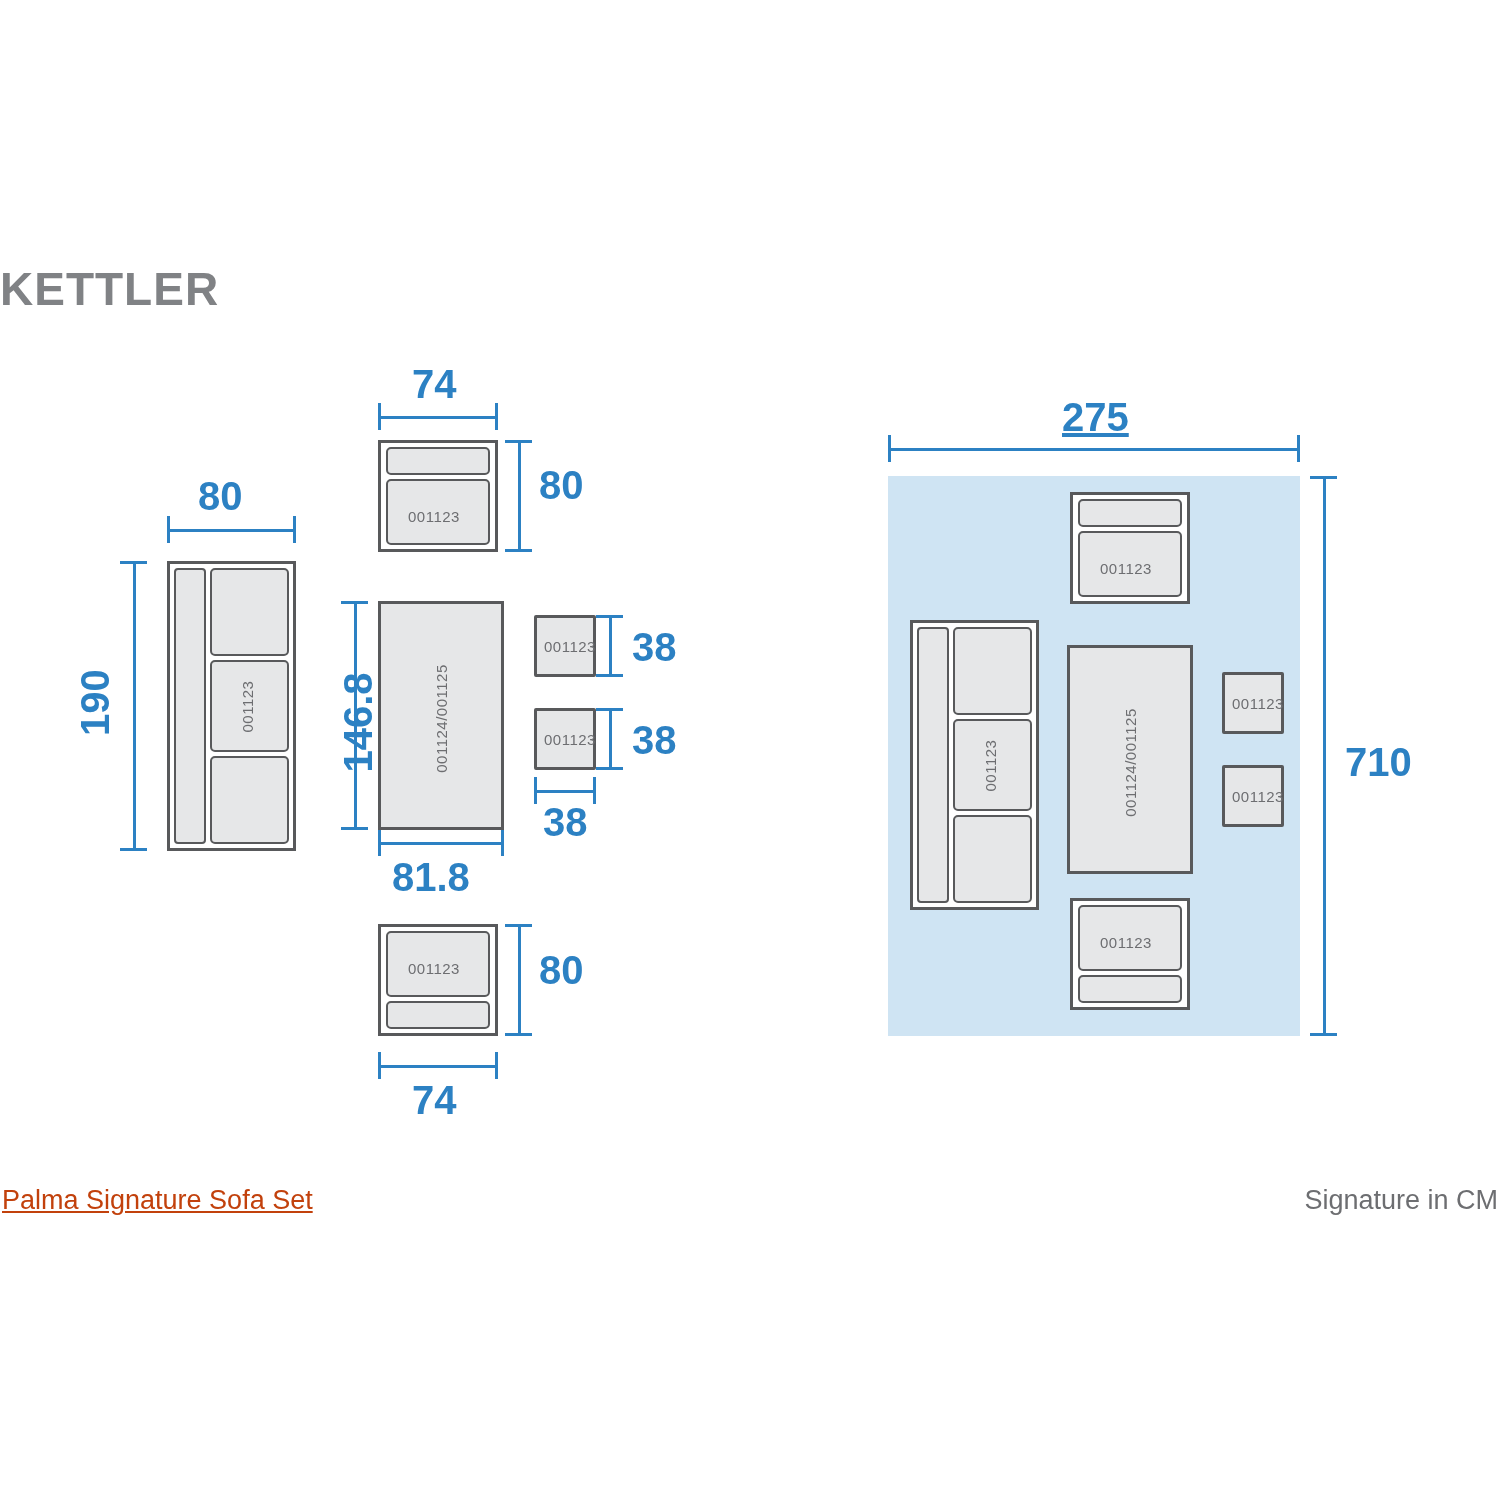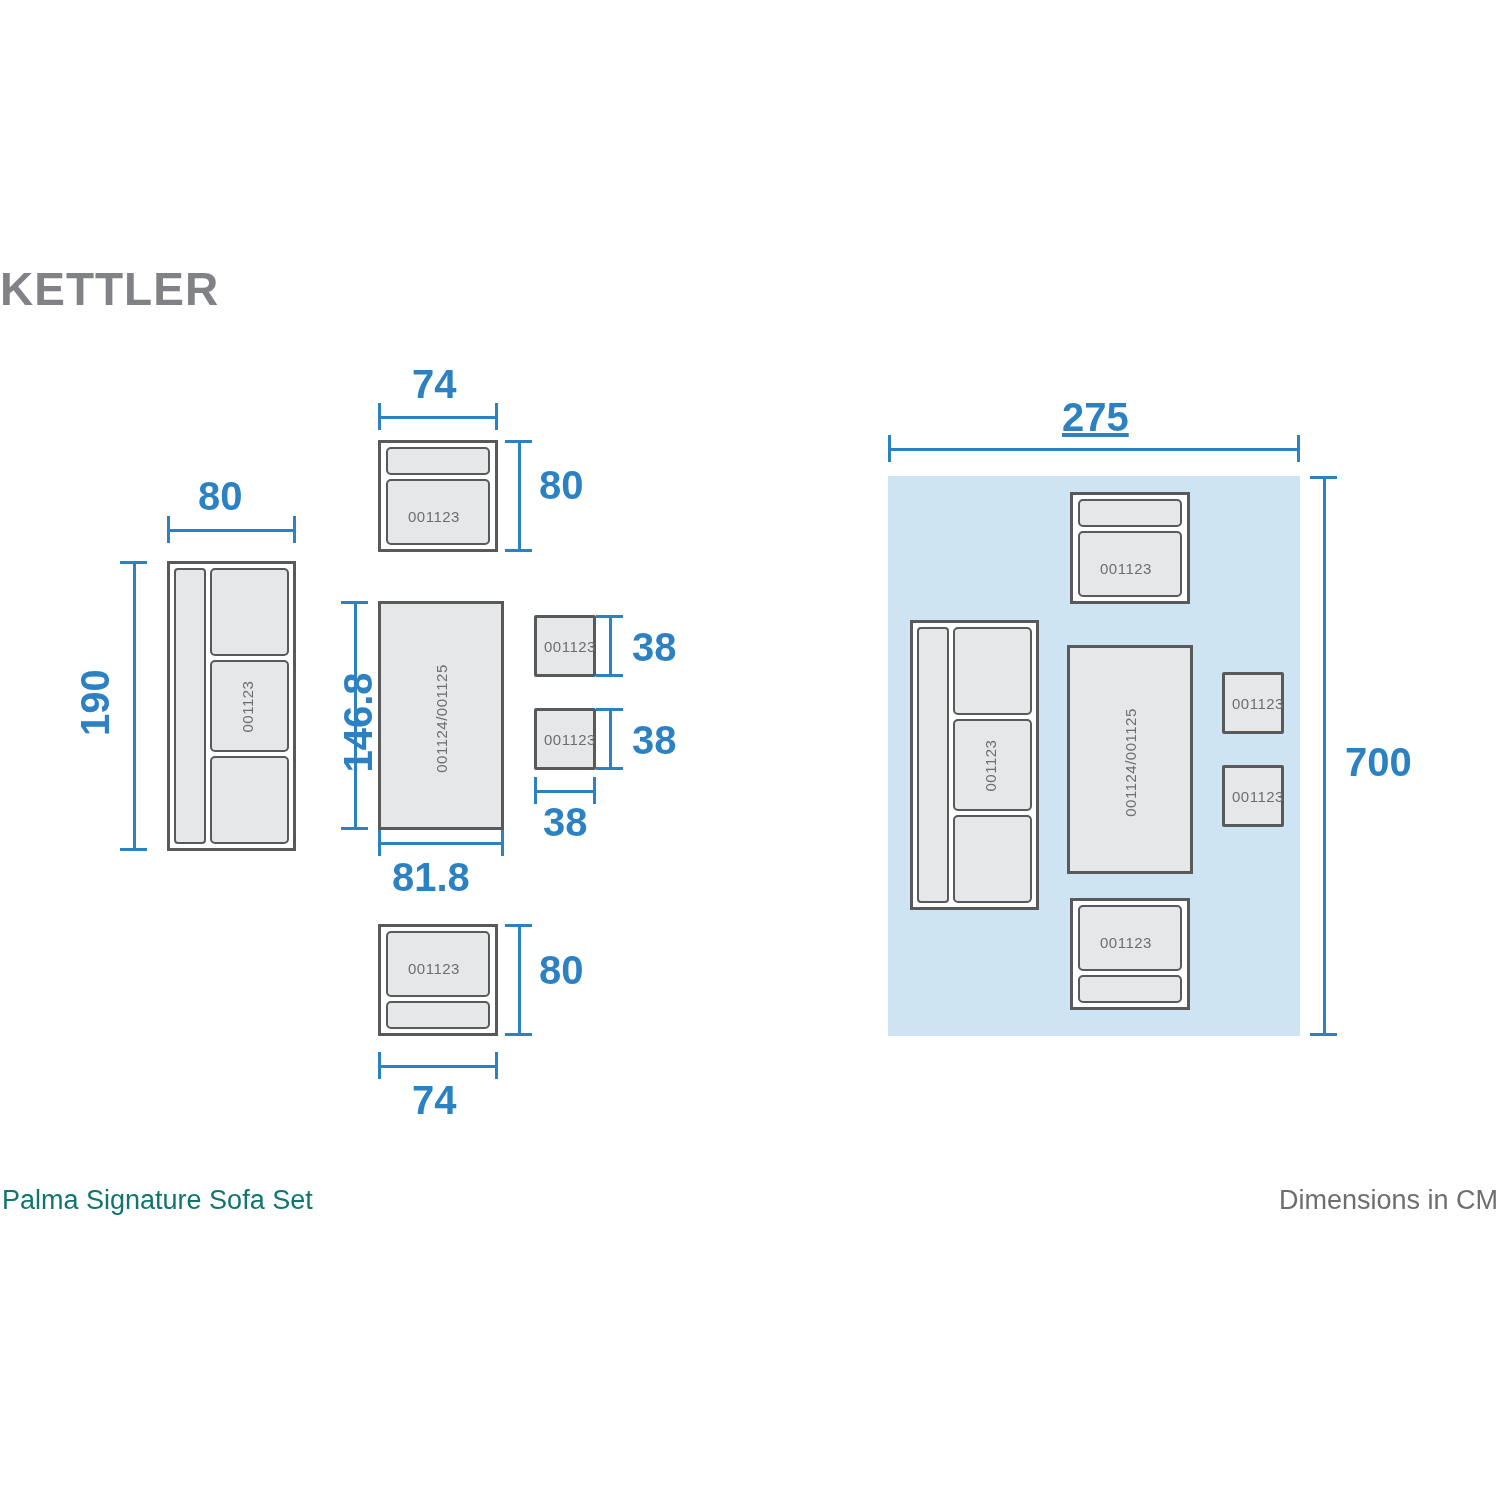--- a/index.html
+++ b/index.html
@@ -22,21 +22,22 @@
     font-weight: bold;
     letter-spacing: 1px;
     color: #808285;
     font-family: "Liberation Sans", sans-serif;
   }
   .caption-left {
     position: absolute;
     left: 2px;
     top: 1185px;
     font-size: 27px;
-    color: #0f766e;
+    color: #c2410c;
+    text-decoration: underline;
   }
   .caption-right {
     position: absolute;
     right: 2px;
     top: 1185px;
     font-size: 27px;
     color: #6d6e71;
     text-align: right;
   }
 
@@ -187,21 +188,21 @@
 <div class="dim-text" style="left:412px; top:1078px;">74</div>
 <div class="dim-h" style="left:378px; top:1065px; width:120px;"></div>
 <div class="tick-v" style="left:378px; top:1052px; height:27px;"></div>
 <div class="tick-v" style="left:495px; top:1052px; height:27px;"></div>
 
 <div class="dim-text" style="left:1062px; top:395px;text-decoration:underline;">275</div>
 <div class="dim-h" style="left:888px; top:448px; width:412px;"></div>
 <div class="tick-v" style="left:888px; top:435px; height:27px;"></div>
 <div class="tick-v" style="left:1297px; top:435px; height:27px;"></div>
 
-<div class="dim-text" style="left:1345px; top:740px;">700</div>
+<div class="dim-text" style="left:1345px; top:740px;">710</div>
 <div class="dim-v" style="left:1323px; top:476px; height:560px;"></div>
 <div class="tick-h" style="left:1310px; top:476px; width:27px;"></div>
 <div class="tick-h" style="left:1310px; top:1033px; width:27px;"></div>
 
 <div class="plan-bg" style="left:888px; top:476px; width:412px; height:560px;"></div>
 
 <div class="piece" style="left:1070px; top:492px; width:120px; height:112px;"></div>
 <div class="cushion" style="left:1078px; top:499px; width:104px; height:28px;"></div>
 <div class="cushion" style="left:1078px; top:531px; width:104px; height:66px;"></div>
 <div class="label" style="left:1100px; top:560px;">001123</div>
@@ -220,13 +221,13 @@
 <div class="label" style="left:1232px; top:695px;">001123</div>
 <div class="cushion" style="left:1222px; top:765px; width:62px; height:62px; border:3px solid #58595b; border-radius:2px;"></div>
 <div class="label" style="left:1232px; top:788px;">001123</div>
 
 <div class="piece" style="left:1070px; top:898px; width:120px; height:112px;"></div>
 <div class="cushion" style="left:1078px; top:905px; width:104px; height:66px;"></div>
 <div class="cushion" style="left:1078px; top:975px; width:104px; height:28px;"></div>
 <div class="label" style="left:1100px; top:934px;">001123</div>
 
 <div class="caption-left">Palma Signature Sofa Set</div>
-<div class="caption-right">Dimensions in CM</div>
+<div class="caption-right">Signature in CM</div>
 
 </body></html>

